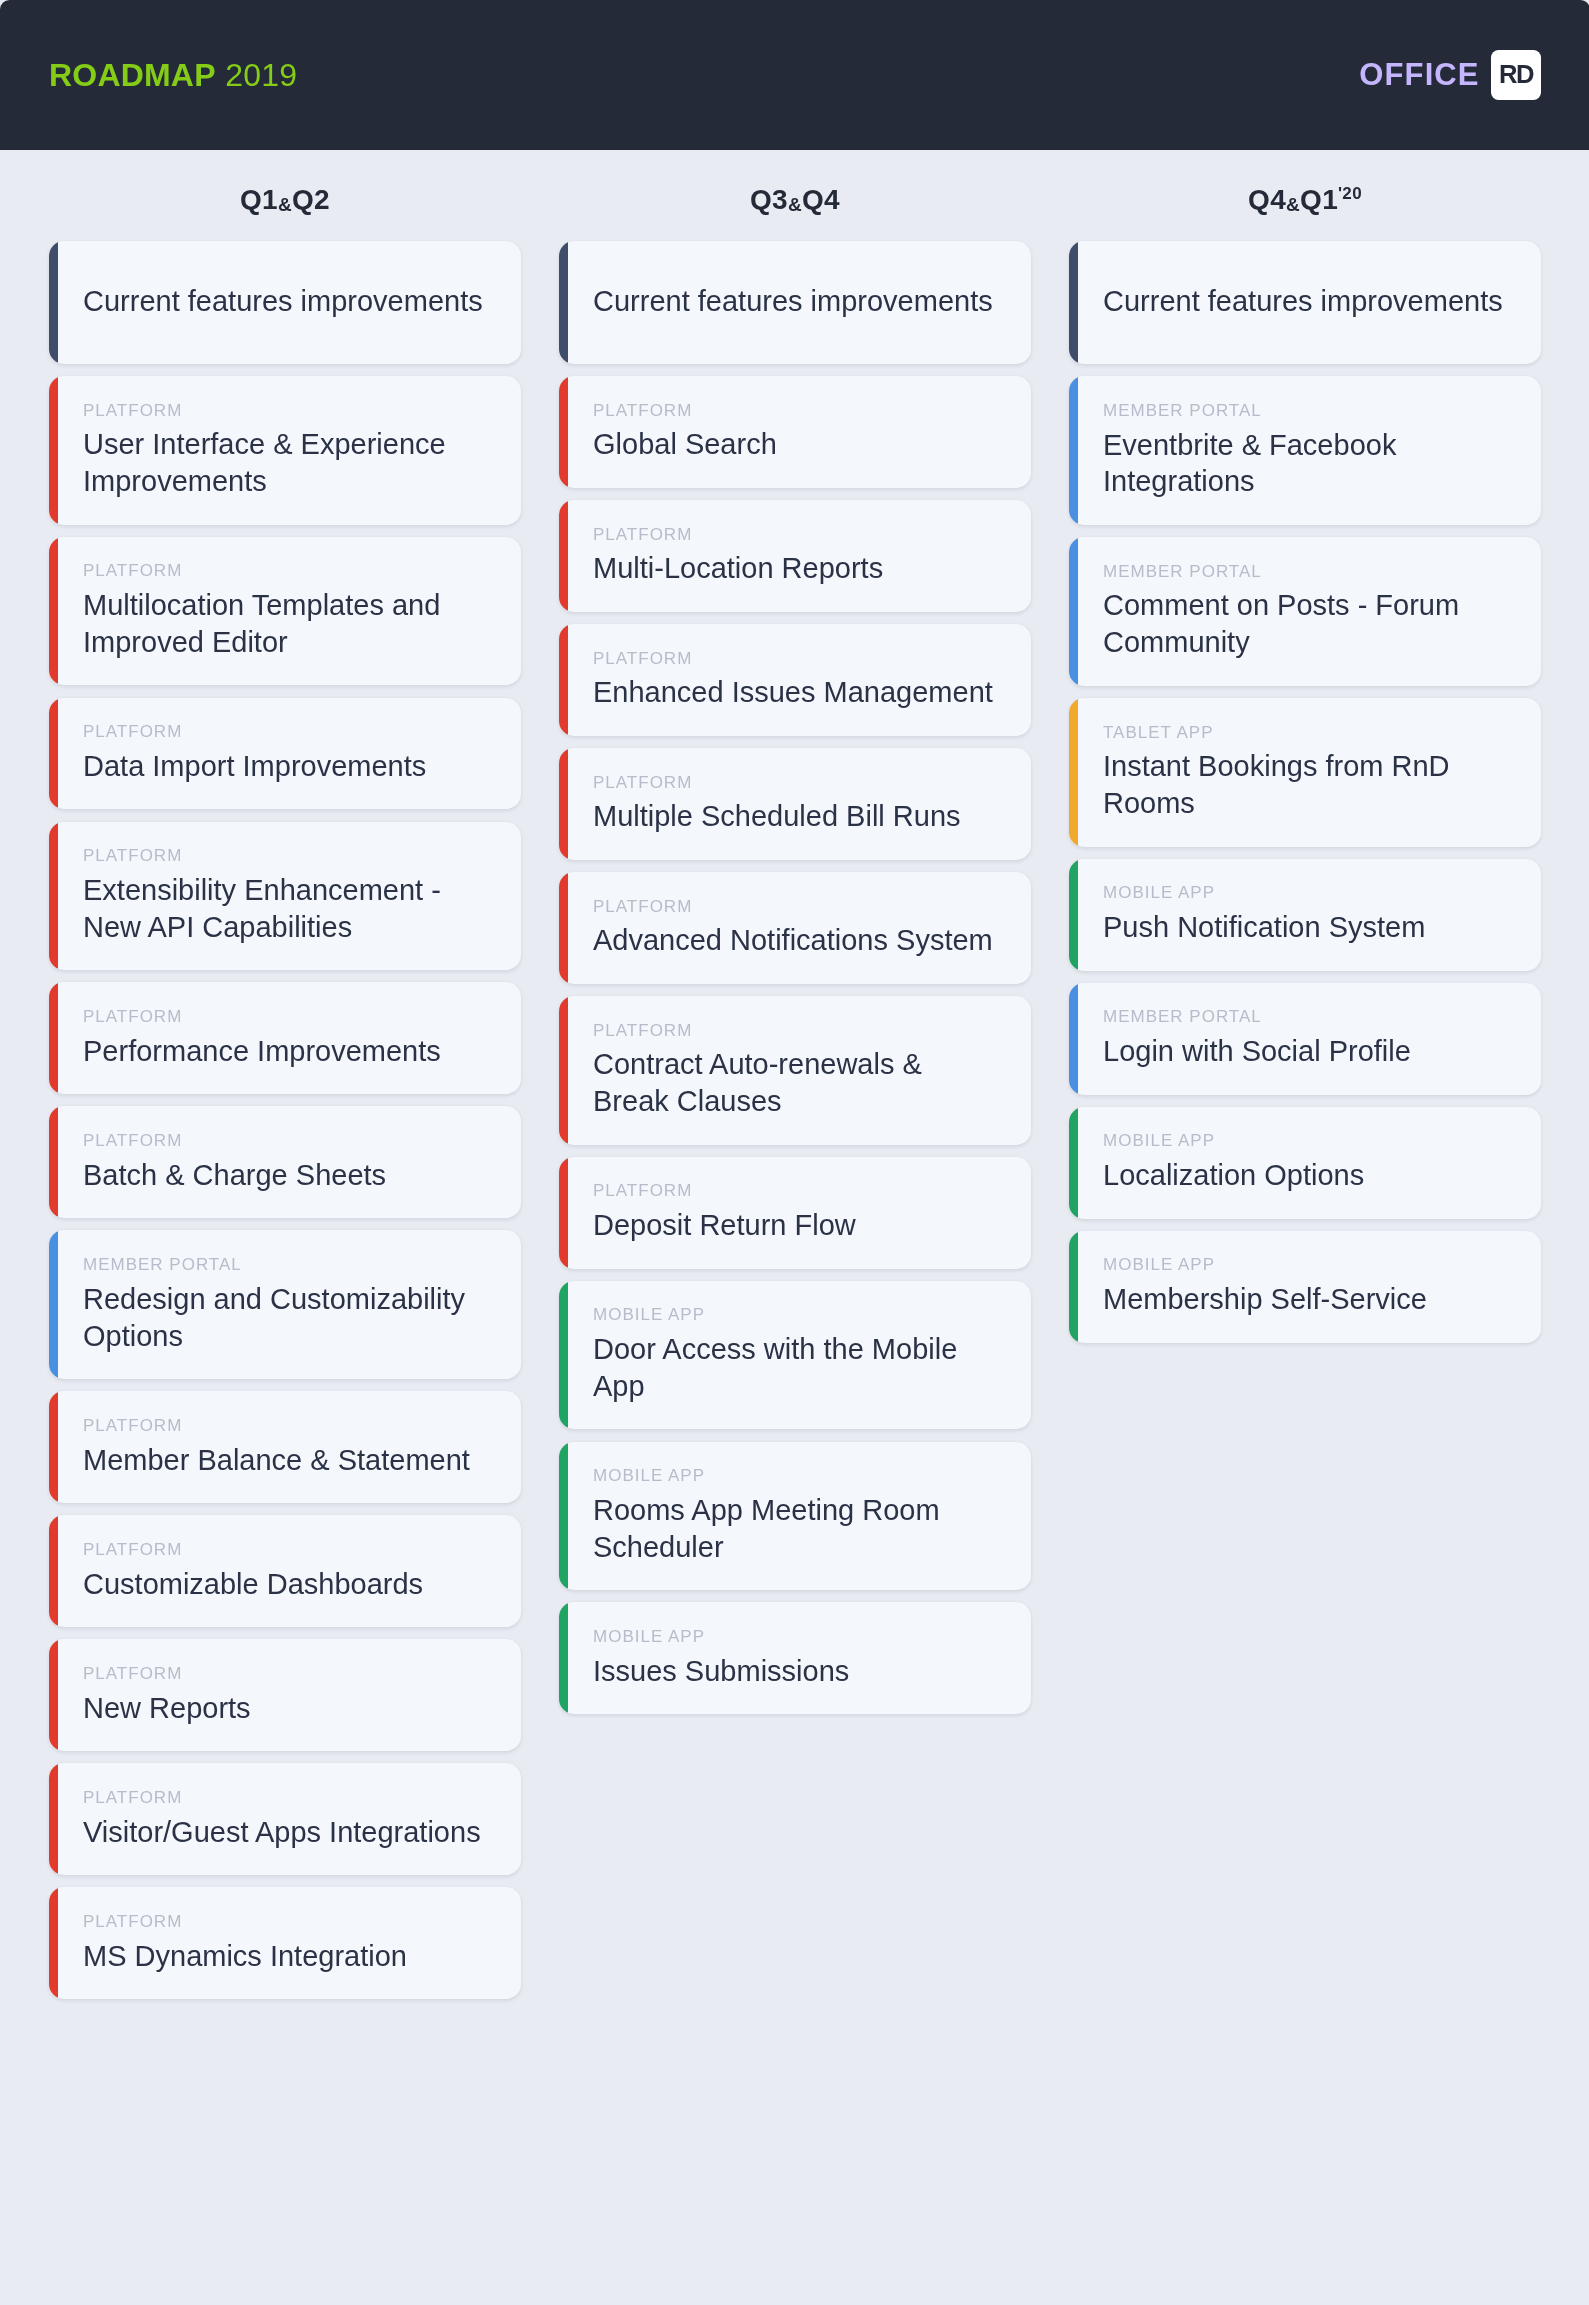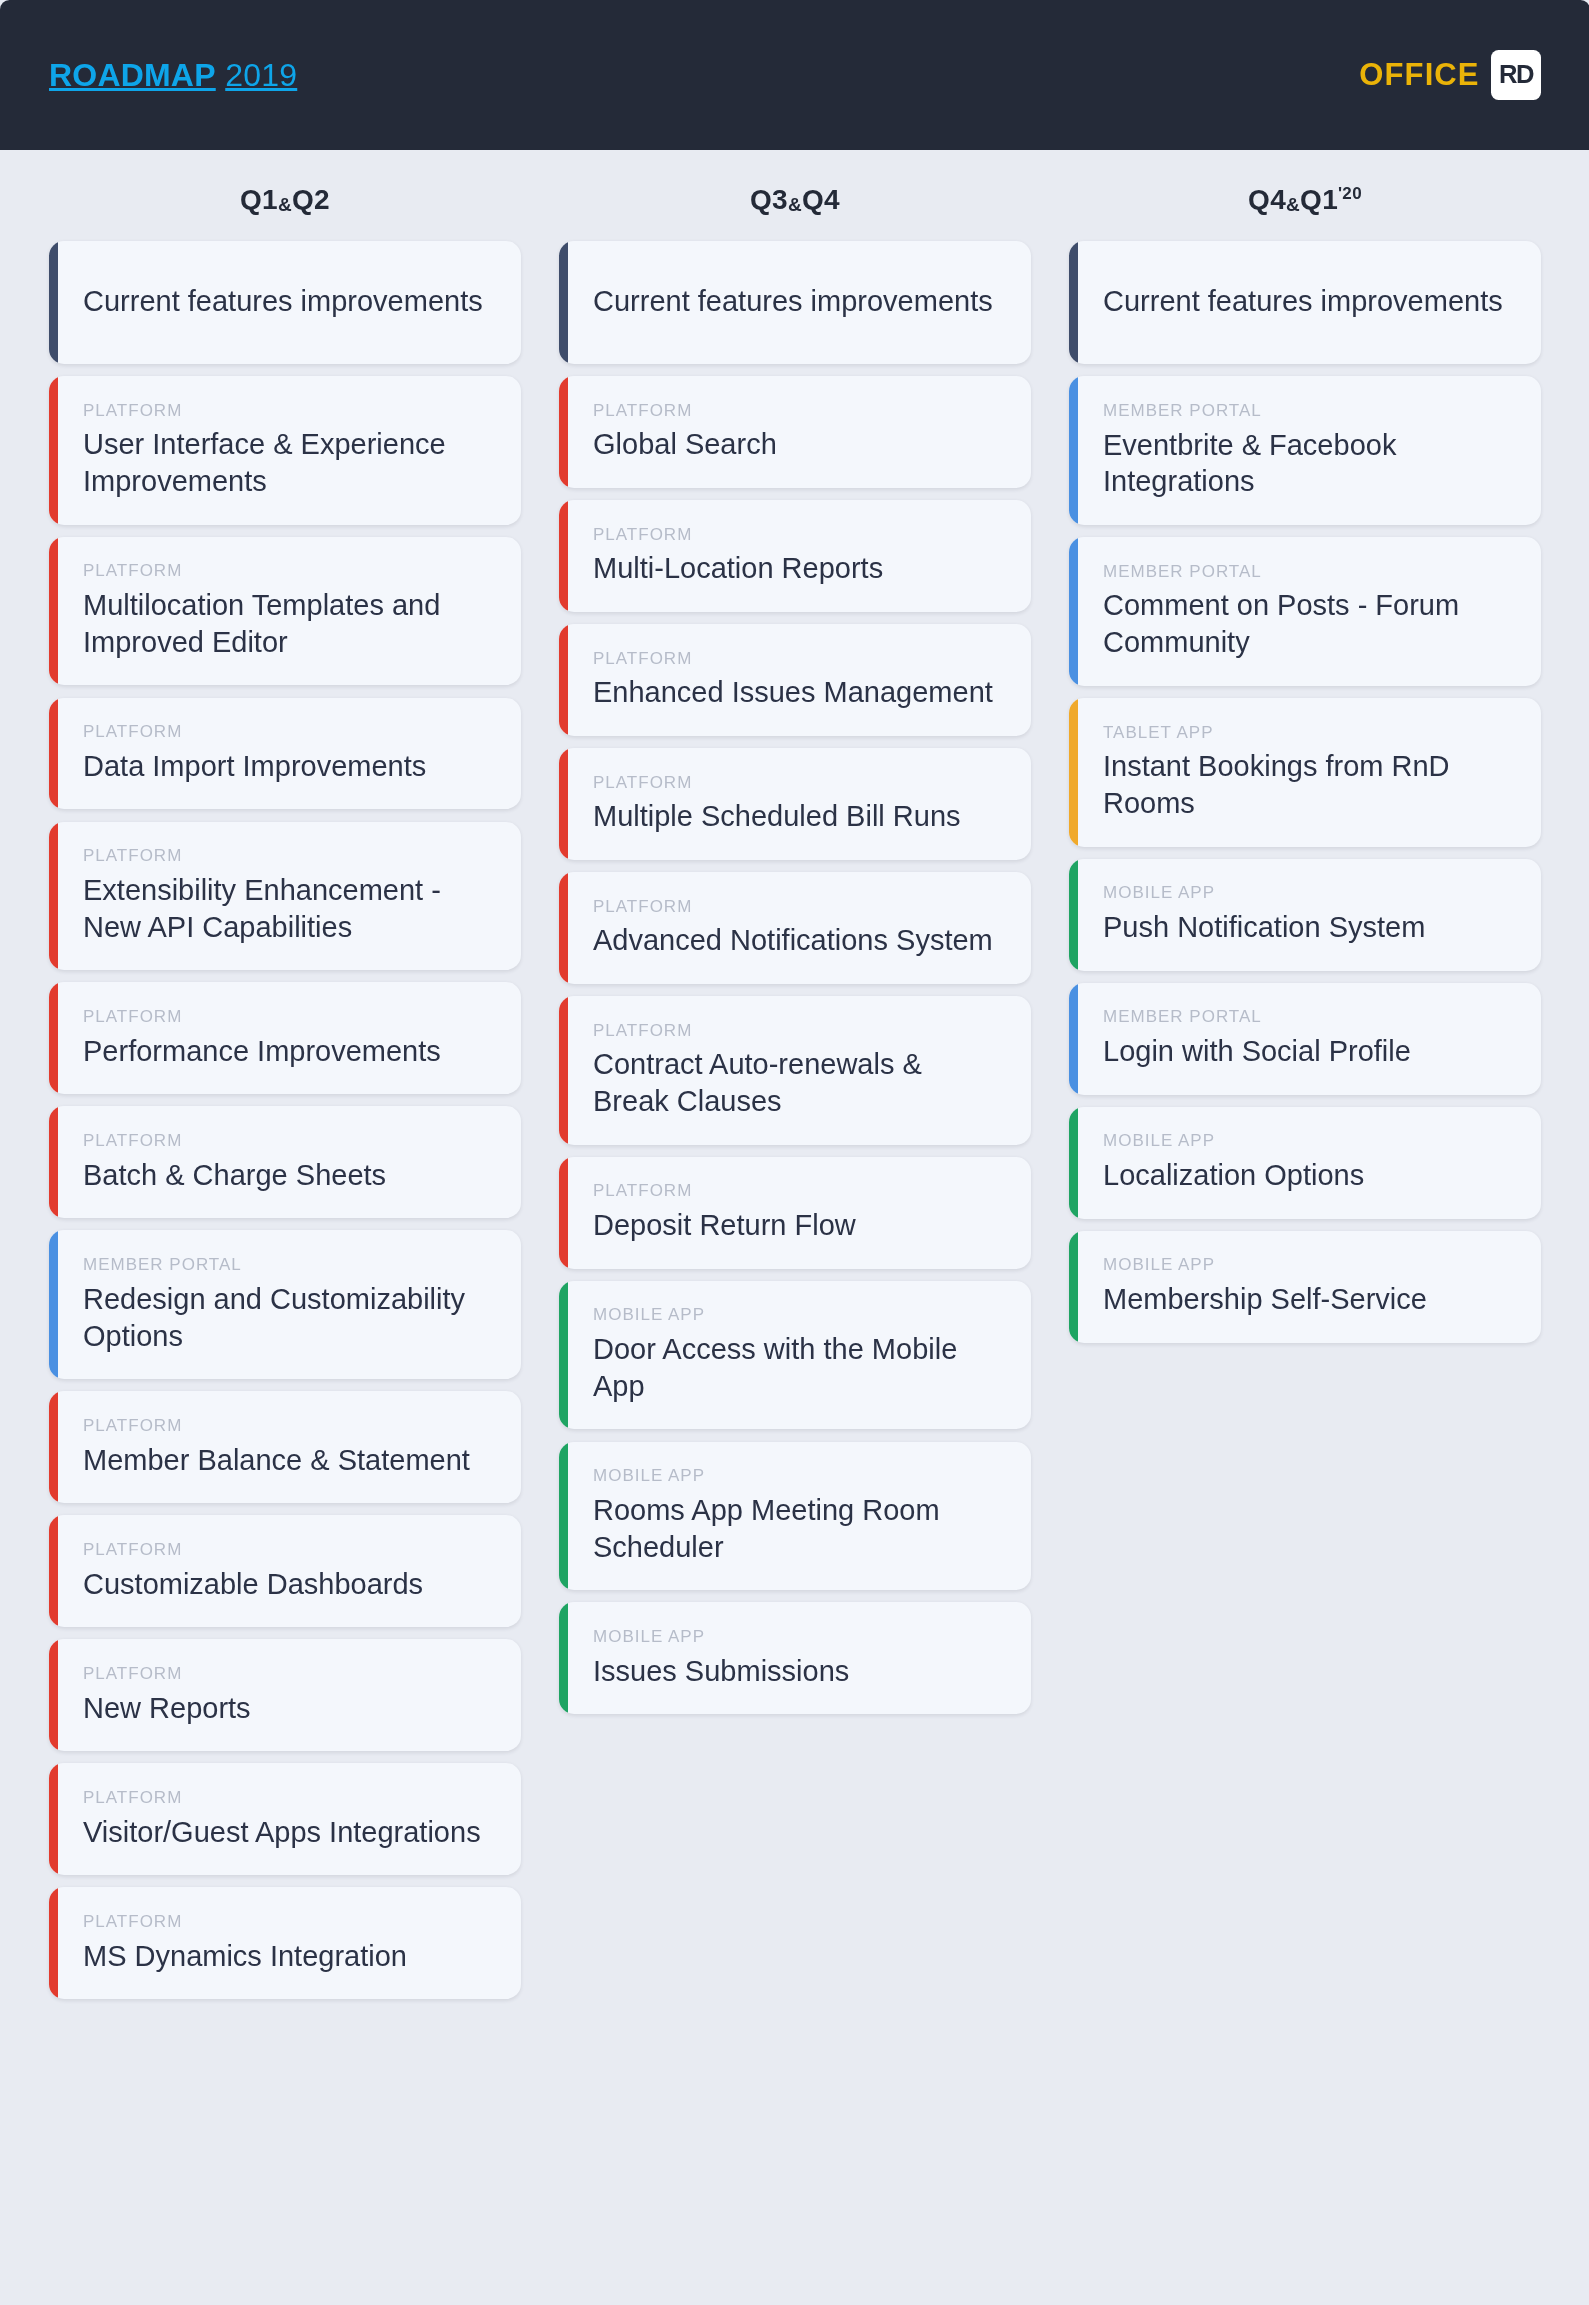--- a/index.html
+++ b/index.html
@@ -21,39 +21,38 @@
     background: #242a38;
     display: flex;
     align-items: center;
     justify-content: space-between;
     padding: 0 49px 0 49px;
     border-top-left-radius: 9.5px;
     border-top-right-radius: 9.5px;
   }
 
   .header-title {
-    color: #0ea5e9;
+    color: #84cc16;
     font-size: 32px;
     letter-spacing: 0.2px;
     white-space: nowrap;
     display: flex;
     align-items: baseline;
     gap: 9.5px;
-    text-decoration: underline;
   }
   .header-title .bold { font-weight: 700; }
   .header-title .light { font-weight: 400; }
 
   .logo {
     display: flex;
     align-items: center;
     gap: 11.4px;
   }
   .logo-word {
-    color: #eab308;
+    color: #c4b5fd;
     font-size: 31px;
     font-weight: 700;
     letter-spacing: 1.1px;
   }
   .logo-mark {
     width: 50px;
     height: 50px;
     background: #ffffff;
     border-radius: 7.6px;
     display: flex;

